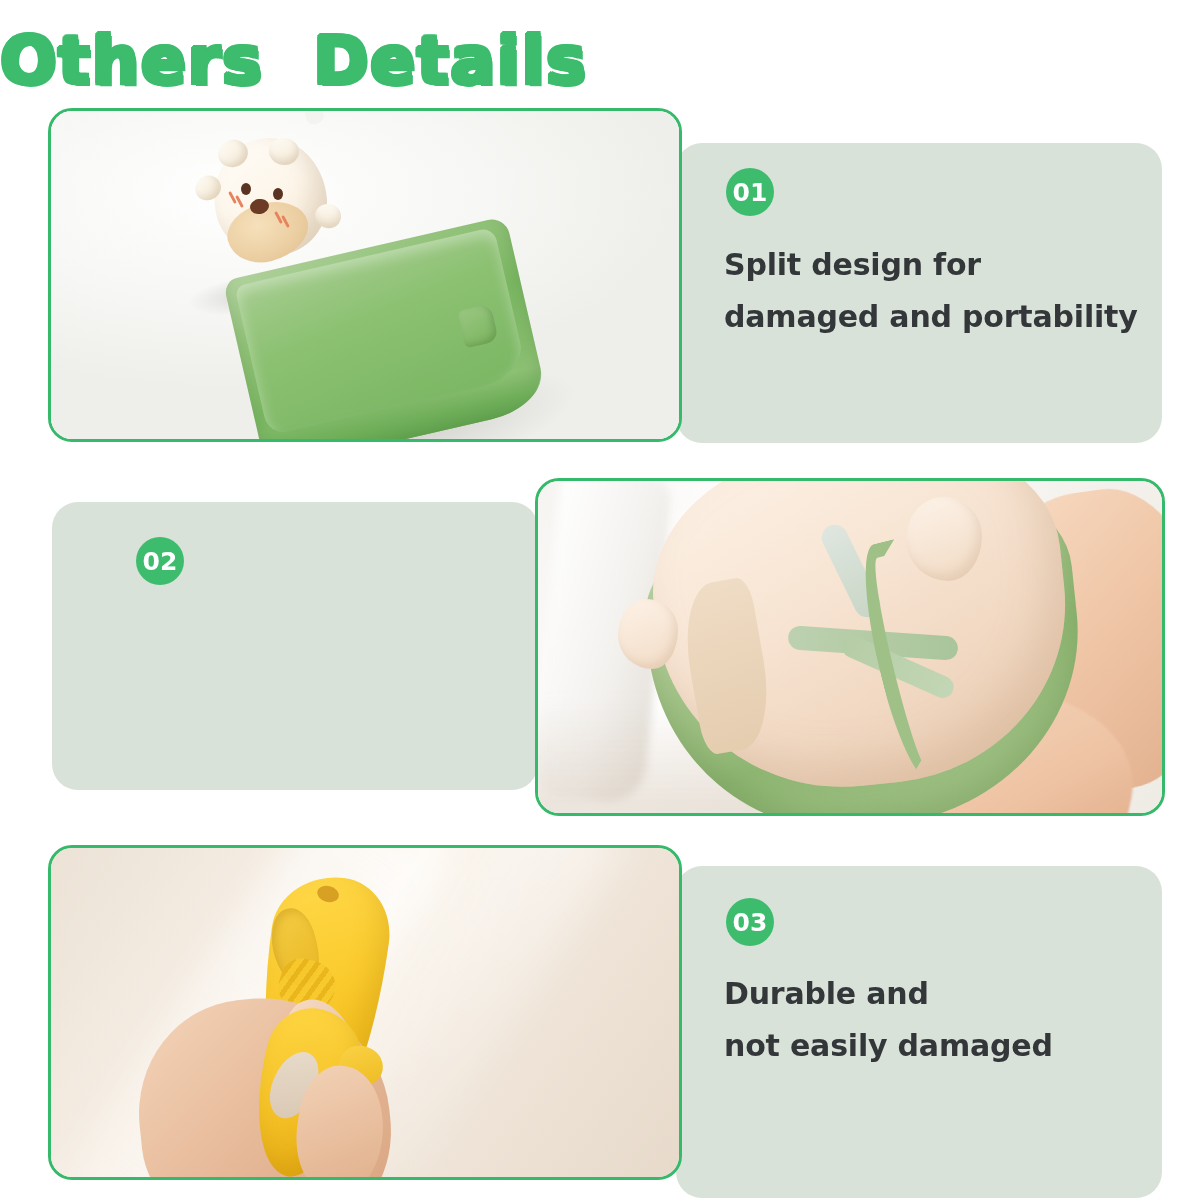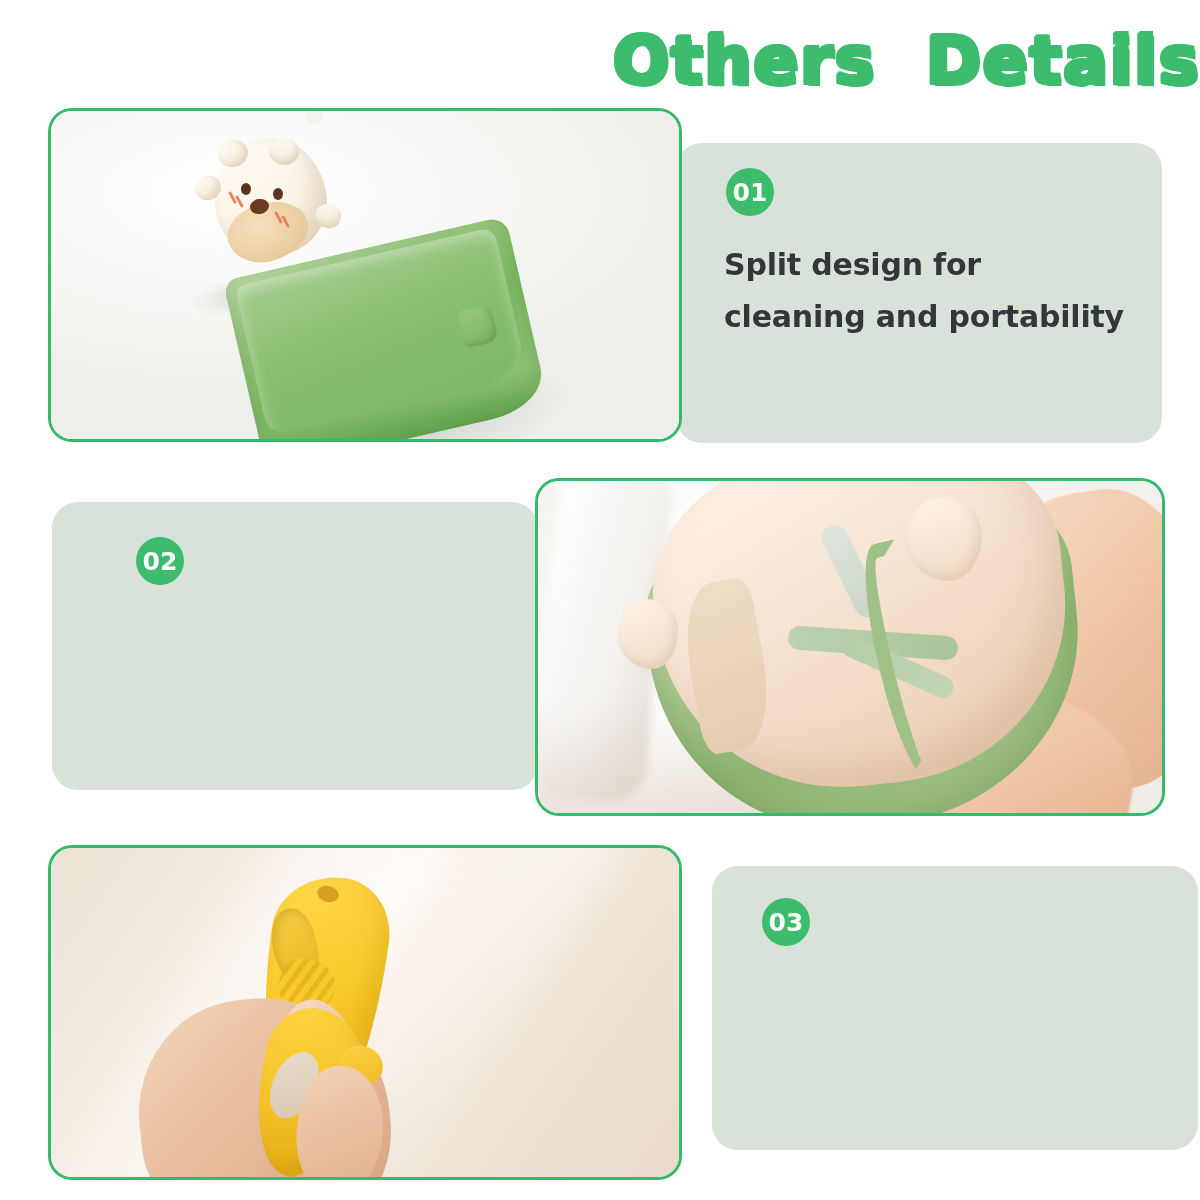--- a/index.html
+++ b/index.html
@@ -12,21 +12,21 @@
     overflow: hidden;
     position: relative;
   }
 
   
   .page-title {
     position: absolute;
     top: 22px;
     left: 0;
     width: 1200px;
-    text-align: right;
+    text-align: left;
     font-family: "DejaVu Sans", sans-serif;
     font-size: 66px;
     font-weight: 700;
     letter-spacing: 2px;
     color: #3DBC6E;
     text-shadow:
        1px 1px 0 #3DBC6E, 2px 2px 0 #3DBC6E, -1px 1px 0 #3DBC6E,
        1px -1px 0 #3DBC6E, -1px -1px 0 #3DBC6E, 0 2px 0 #3DBC6E,
        2px 0 0 #3DBC6E, -2px 0 0 #3DBC6E, 0 -2px 0 #3DBC6E,
        3px 3px 0 #3DBC6E, -2px 2px 0 #3DBC6E, 2px -2px 0 #3DBC6E;
@@ -352,21 +352,21 @@
   }
 </style>
 </head>
 <body>
 
 <div class="page-title">Others  Details</div>
 
 <div class="text-panel" style="left:676px; top:143px; width:486px; height:300px;">
   <div class="badge" style="left:50px; top:25px;">01</div>
   <div class="panel-text" style="left:48px; top:96px; width:420px;">Split design for
-cleaning and portability</div>
+damaged and portability</div>
 </div>
 
 <div class="photo-card" style="left:48px; top:108px; width:634px; height:334px;">
   <div class="photo-inner">
     <div class="p1-bg"></div>
     <div class="p1-shadowA"></div>
     <div class="p1-shadowB"></div>
 
     <div class="p1-tray">
       <div class="p1-tray-body"></div>
@@ -408,22 +408,24 @@
     <div class="p2-slotD"></div>
     <div class="p2-slotA"></div>
     <div class="p2-slotB"></div>
     <div class="p2-slotC"></div>
     <div class="p2-handle"></div>
     <div class="p2-flower-l"></div>
     <div class="p2-flower-r"></div>
   </div>
 </div>
 
-<div class="text-panel" style="left:712px; top:866px; width:486px; height:284px;">
+<div class="text-panel" style="left:676px; top:866px; width:486px; height:332px;">
   <div class="badge" style="left:50px; top:32px;">03</div>
+  <div class="panel-text" style="left:48px; top:102px; width:430px;">Durable and
+not easily damaged</div>
 </div>
 
 <div class="photo-card" style="left:48px; top:845px; width:634px; height:335px;">
   <div class="photo-inner">
     <div class="p3-bg"></div>
     <div class="p3-streak"></div>
     <div class="p3-streak2"></div>
     <div class="p3-bib"></div>
     <div class="p3-hole2"></div>
     <div class="p3-ridges"></div>

